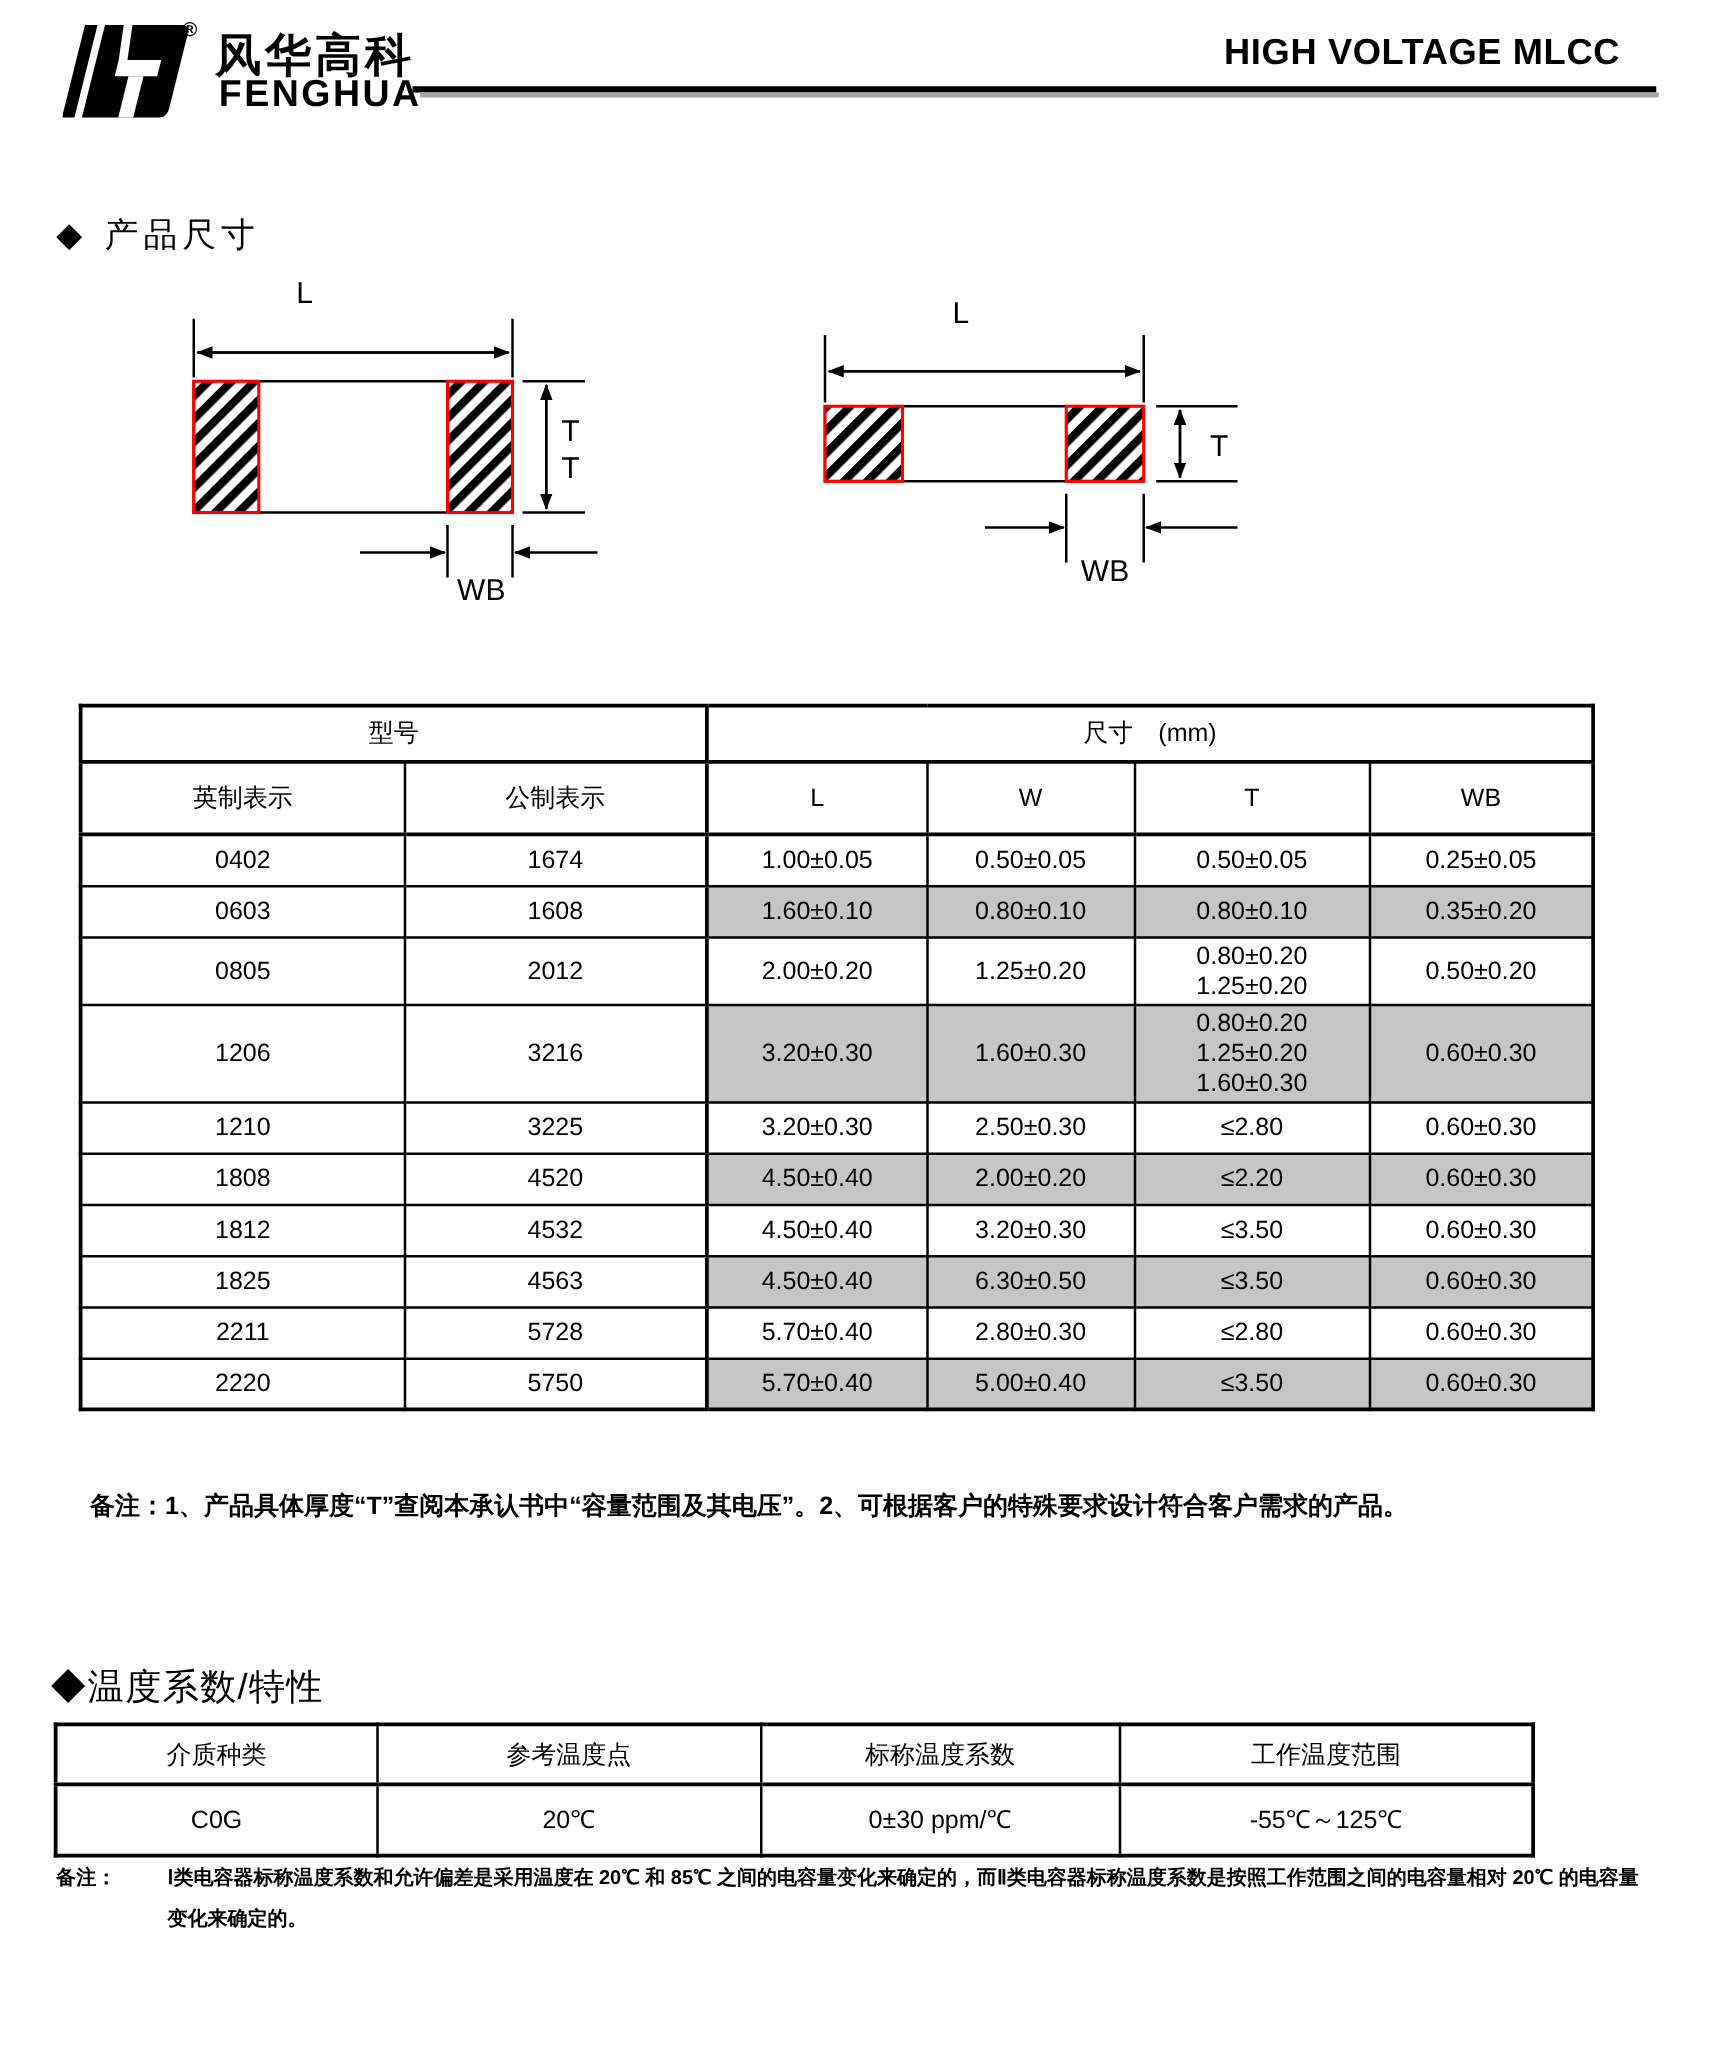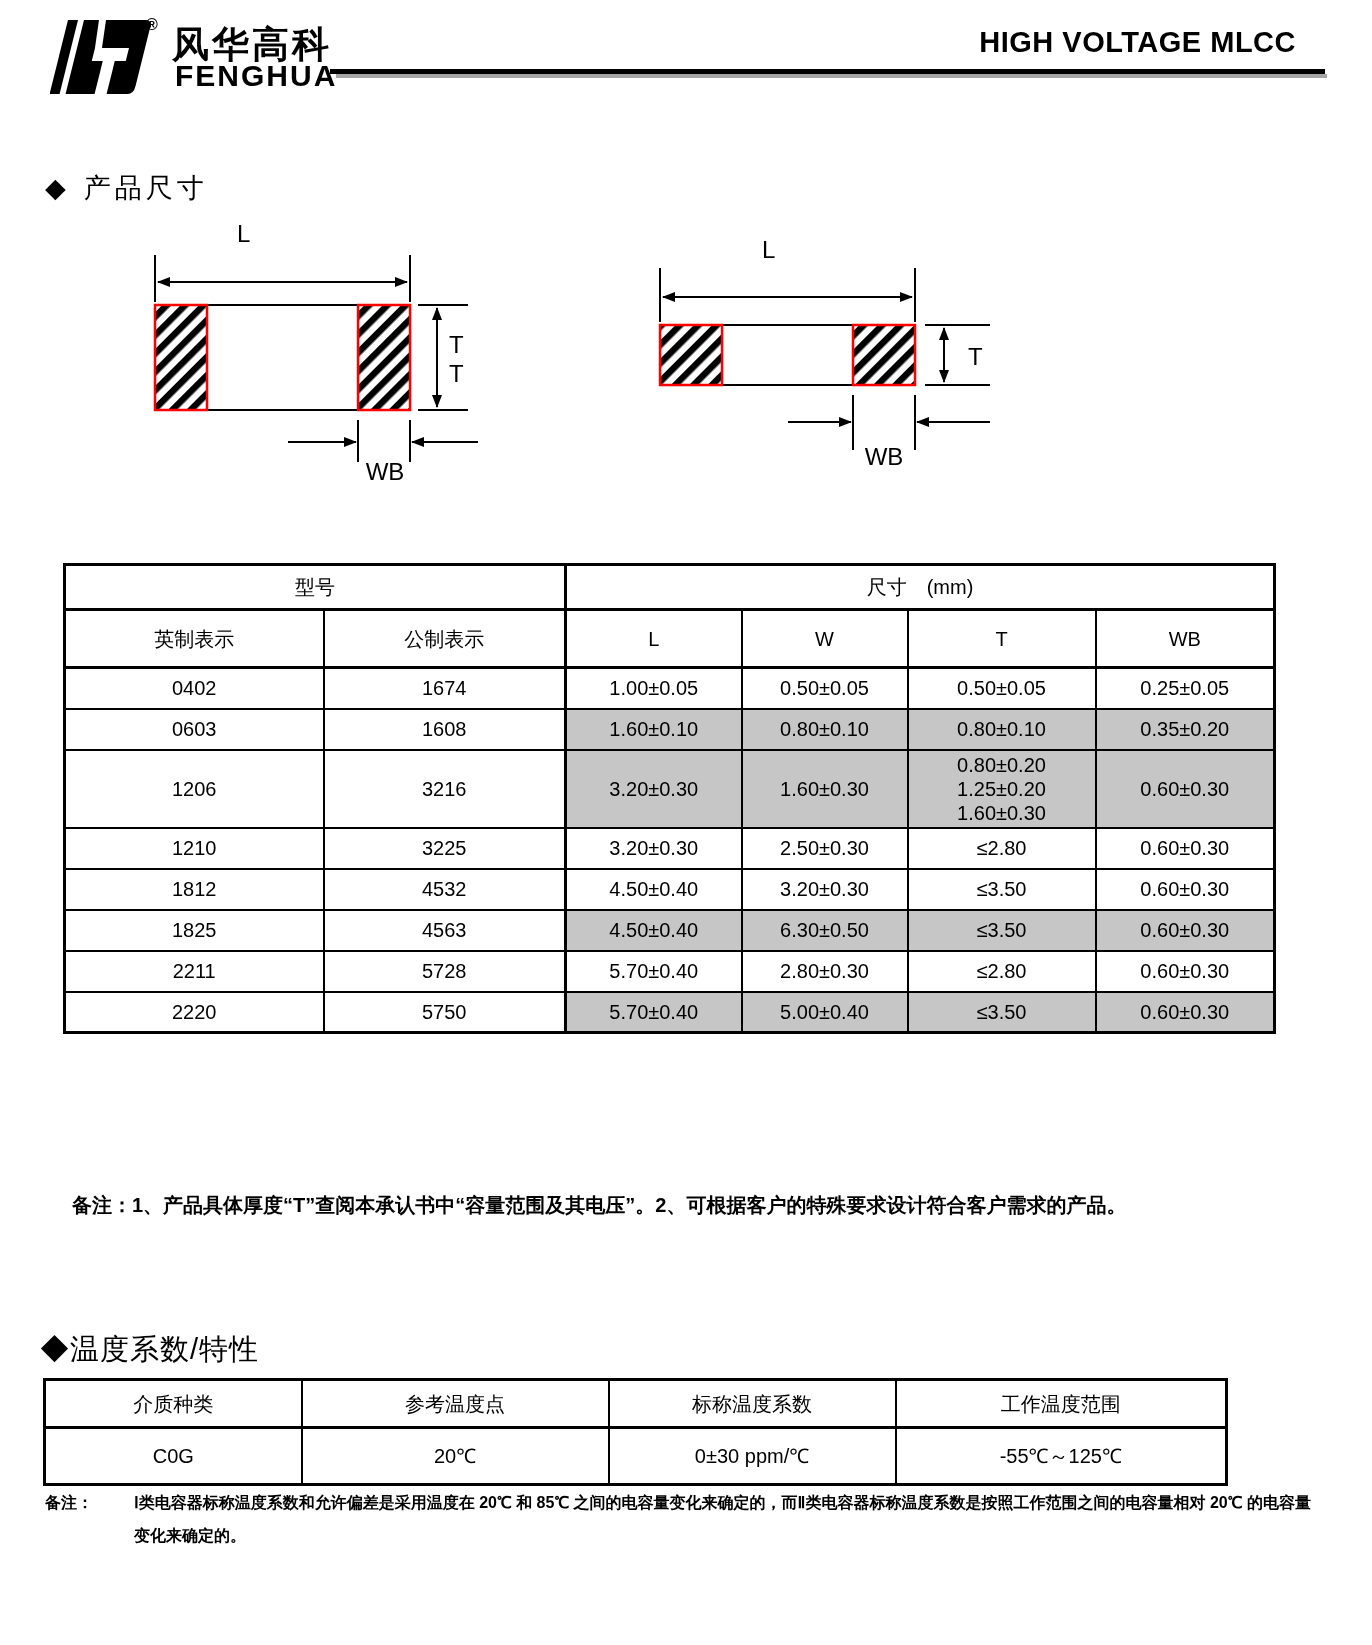--- a/index.html
+++ b/index.html
@@ -163,34 +163,50 @@
         </tr>
         <tr>
           <td>0603</td>
           <td>1608</td>
           <td class="col-sep shaded">1.60±0.10</td>
           <td class="shaded">0.80±0.10</td>
           <td class="shaded">0.80±0.10</td>
           <td class="shaded">0.35±0.20</td>
         </tr>
         <tr>
+          <td>0805</td>
+          <td>2012</td>
+          <td class="col-sep">2.00±0.20</td>
+          <td>1.25±0.20</td>
+          <td>0.80±0.20<br>1.25±0.20</td>
+          <td>0.50±0.20</td>
+        </tr>
+        <tr>
           <td>1206</td>
           <td>3216</td>
           <td class="col-sep shaded">3.20±0.30</td>
           <td class="shaded">1.60±0.30</td>
           <td class="shaded">0.80±0.20<br>1.25±0.20<br>1.60±0.30</td>
           <td class="shaded">0.60±0.30</td>
         </tr>
         <tr>
           <td>1210</td>
           <td>3225</td>
           <td class="col-sep">3.20±0.30</td>
           <td>2.50±0.30</td>
           <td>≤2.80</td>
           <td>0.60±0.30</td>
+        </tr>
+        <tr>
+          <td>1808</td>
+          <td>4520</td>
+          <td class="col-sep shaded">4.50±0.40</td>
+          <td class="shaded">2.00±0.20</td>
+          <td class="shaded">≤2.20</td>
+          <td class="shaded">0.60±0.30</td>
         </tr>
         <tr>
           <td>1812</td>
           <td>4532</td>
           <td class="col-sep">4.50±0.40</td>
           <td>3.20±0.30</td>
           <td>≤3.50</td>
           <td>0.60±0.30</td>
         </tr>
         <tr>

